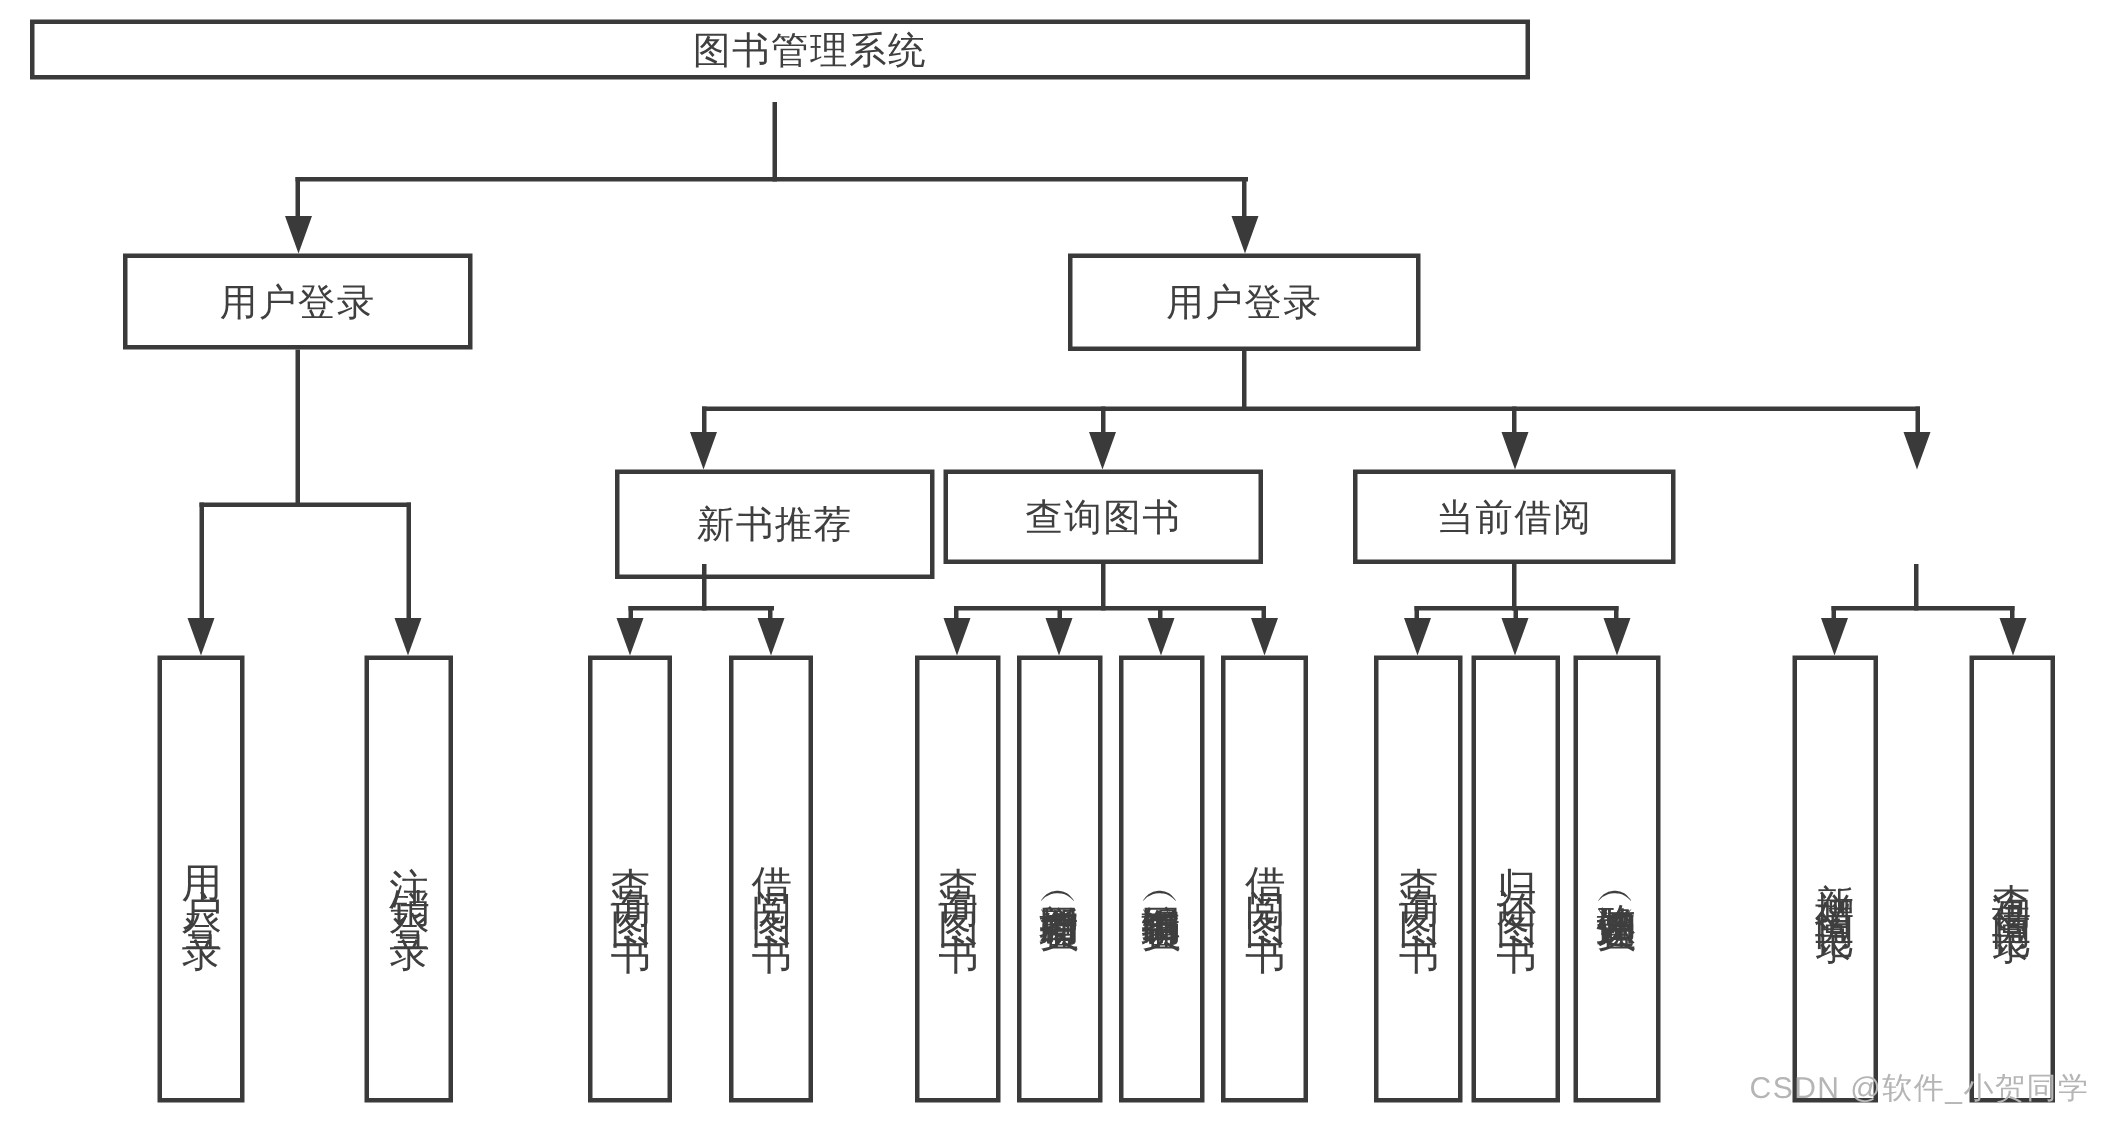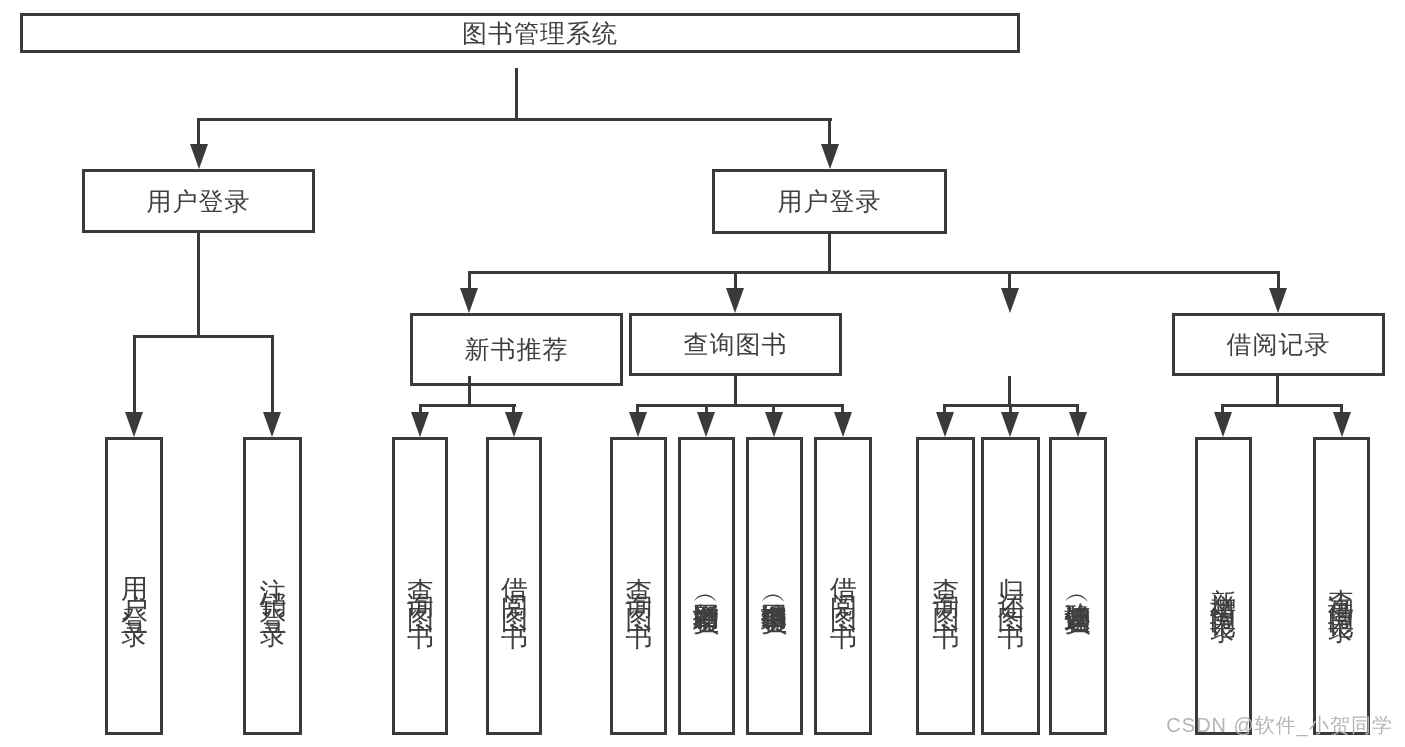--- a/index.html
+++ b/index.html
@@ -89,22 +89,22 @@
   <div class="arr" style="left:1001px;top:288px;"></div>
   <div class="v" style="left:1277px;top:271px;height:19px;"></div>
   <div class="arr" style="left:1269px;top:288px;"></div>
 
   <div class="node l3-box" style="left:362px;top:313px;width:213px;height:73px;margin-left:48px;">
     <span>新书推荐</span>
   </div>
   <div class="node l3-box" style="left:629px;top:313px;width:213px;height:63px;">
     <span>查询图书</span>
   </div>
-  <div class="node l3-box" style="left:1172px;top:313px;width:213px;height:63px;">
-    <span>借阅记录</span>
+  <div class="node l3-box" style="left:902px;top:313px;width:215px;height:63px;">
+    <span>当前借阅</span>
   </div>
 
   <div class="v" style="left:468px;top:376px;height:31px;"></div>
   <div class="h" style="left:419px;top:404px;width:97px;"></div>
   <div class="v" style="left:419px;top:404px;height:10px;"></div>
   <div class="arr" style="left:411px;top:412px;"></div>
   <div class="v" style="left:512px;top:404px;height:10px;"></div>
   <div class="arr" style="left:505px;top:412px;"></div>
 
   <div class="v" style="left:734px;top:376px;height:31px;"></div>

